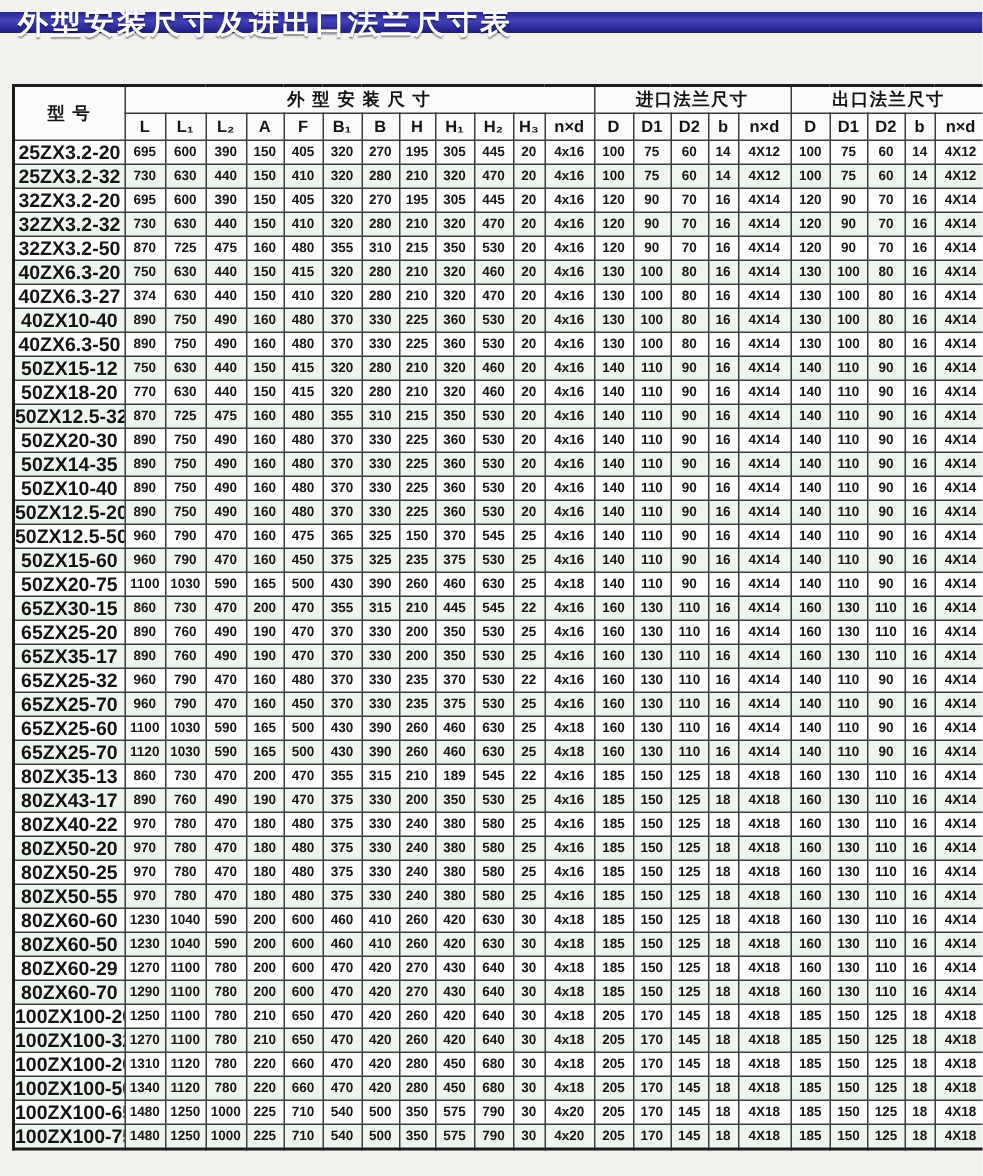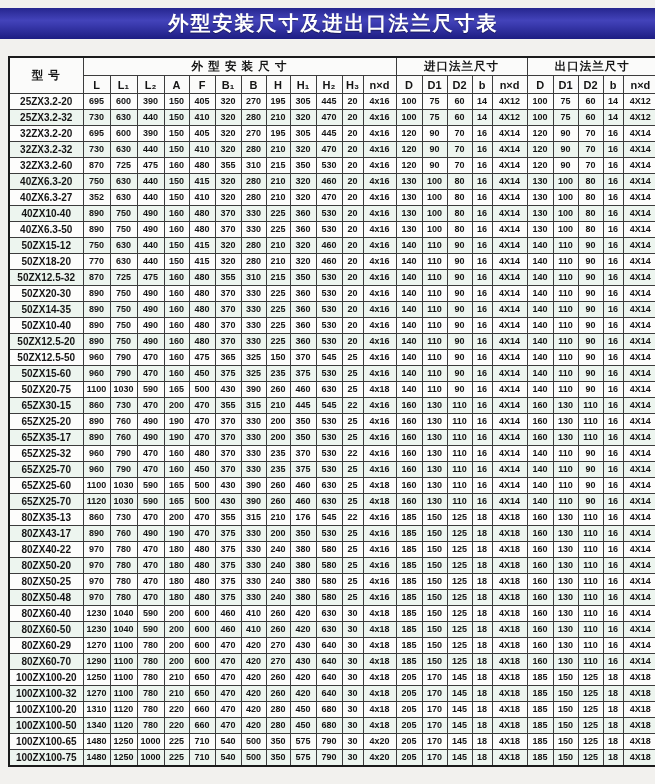--- a/index.html
+++ b/index.html
@@ -4,23 +4,23 @@
 <style>
   html,body{margin:0;padding:0;}
   body{
     width:655px;height:784px;
     background:#f2f1ee;
     font-family:"Liberation Sans","DejaVu Sans",sans-serif;
     position:relative;
     overflow:hidden;
   }
   .title-bar{
-    position:absolute;left:0;top:8px;width:655px;height:31px;
+    position:absolute;left:0;top:8px;width:655px;height:14px;
     background:linear-gradient(180deg,#26268f 0%,#4343ba 40%,#3a3aae 55%,#1d1d82 100%);
-    display:flex;align-items:center;justify-content:center;
+    display:flex;align-items:center;
   }
   .title-bar .title-text{
     color:#ffffff;
     font-family:"Liberation Serif","DejaVu Serif",serif;
     font-weight:bold;
     font-size:20px;
     letter-spacing:2px;
     padding-left:12px;
     white-space:nowrap;
     text-shadow:0 1px 1px rgba(0,0,0,.4);
@@ -61,21 +61,21 @@
     font-size:12px;
     letter-spacing:6px;
   }
   tbody td{
     height:15px;
     font-size:9px;
     font-weight:bold;
     line-height:15px;
   }
   tbody td:first-child{
-    font-size:10px;
+    font-size:13px;
     letter-spacing:0;
   }
   tbody tr:nth-child(even) td{
     background:#edf5ef;
   }
 </style>
 </head>
 <body>
 
 <div class="title-bar">
@@ -236,21 +236,21 @@
           <td>70</td>
           <td>16</td>
           <td>4X14</td>
           <td>120</td>
           <td>90</td>
           <td>70</td>
           <td>16</td>
           <td>4X14</td>
         </tr>
         <tr>
-          <td>32ZX3.2-60</td>
+          <td>32ZX3.2-50</td>
           <td>870</td>
           <td>725</td>
           <td>475</td>
           <td>160</td>
           <td>480</td>
           <td>355</td>
           <td>310</td>
           <td>215</td>
           <td>350</td>
           <td>530</td>
@@ -287,21 +287,21 @@
           <td>16</td>
           <td>4X14</td>
           <td>130</td>
           <td>100</td>
           <td>80</td>
           <td>16</td>
           <td>4X14</td>
         </tr>
         <tr>
           <td>40ZX6.3-27</td>
-          <td>352</td>
+          <td>374</td>
           <td>630</td>
           <td>440</td>
           <td>150</td>
           <td>410</td>
           <td>320</td>
           <td>280</td>
           <td>210</td>
           <td>320</td>
           <td>470</td>
           <td>20</td>
@@ -795,21 +795,21 @@
         <tr>
           <td>80ZX35-13</td>
           <td>860</td>
           <td>730</td>
           <td>470</td>
           <td>200</td>
           <td>470</td>
           <td>355</td>
           <td>315</td>
           <td>210</td>
-          <td>176</td>
+          <td>189</td>
           <td>545</td>
           <td>22</td>
           <td>4x16</td>
           <td>185</td>
           <td>150</td>
           <td>125</td>
           <td>18</td>
           <td>4X18</td>
           <td>160</td>
           <td>130</td>
@@ -911,21 +911,21 @@
           <td>125</td>
           <td>18</td>
           <td>4X18</td>
           <td>160</td>
           <td>130</td>
           <td>110</td>
           <td>16</td>
           <td>4X14</td>
         </tr>
         <tr>
-          <td>80ZX50-48</td>
+          <td>80ZX50-55</td>
           <td>970</td>
           <td>780</td>
           <td>470</td>
           <td>180</td>
           <td>480</td>
           <td>375</td>
           <td>330</td>
           <td>240</td>
           <td>380</td>
           <td>580</td>
@@ -936,21 +936,21 @@
           <td>125</td>
           <td>18</td>
           <td>4X18</td>
           <td>160</td>
           <td>130</td>
           <td>110</td>
           <td>16</td>
           <td>4X14</td>
         </tr>
         <tr>
-          <td>80ZX60-40</td>
+          <td>80ZX60-60</td>
           <td>1230</td>
           <td>1040</td>
           <td>590</td>
           <td>200</td>
           <td>600</td>
           <td>460</td>
           <td>410</td>
           <td>260</td>
           <td>420</td>
           <td>630</td>

